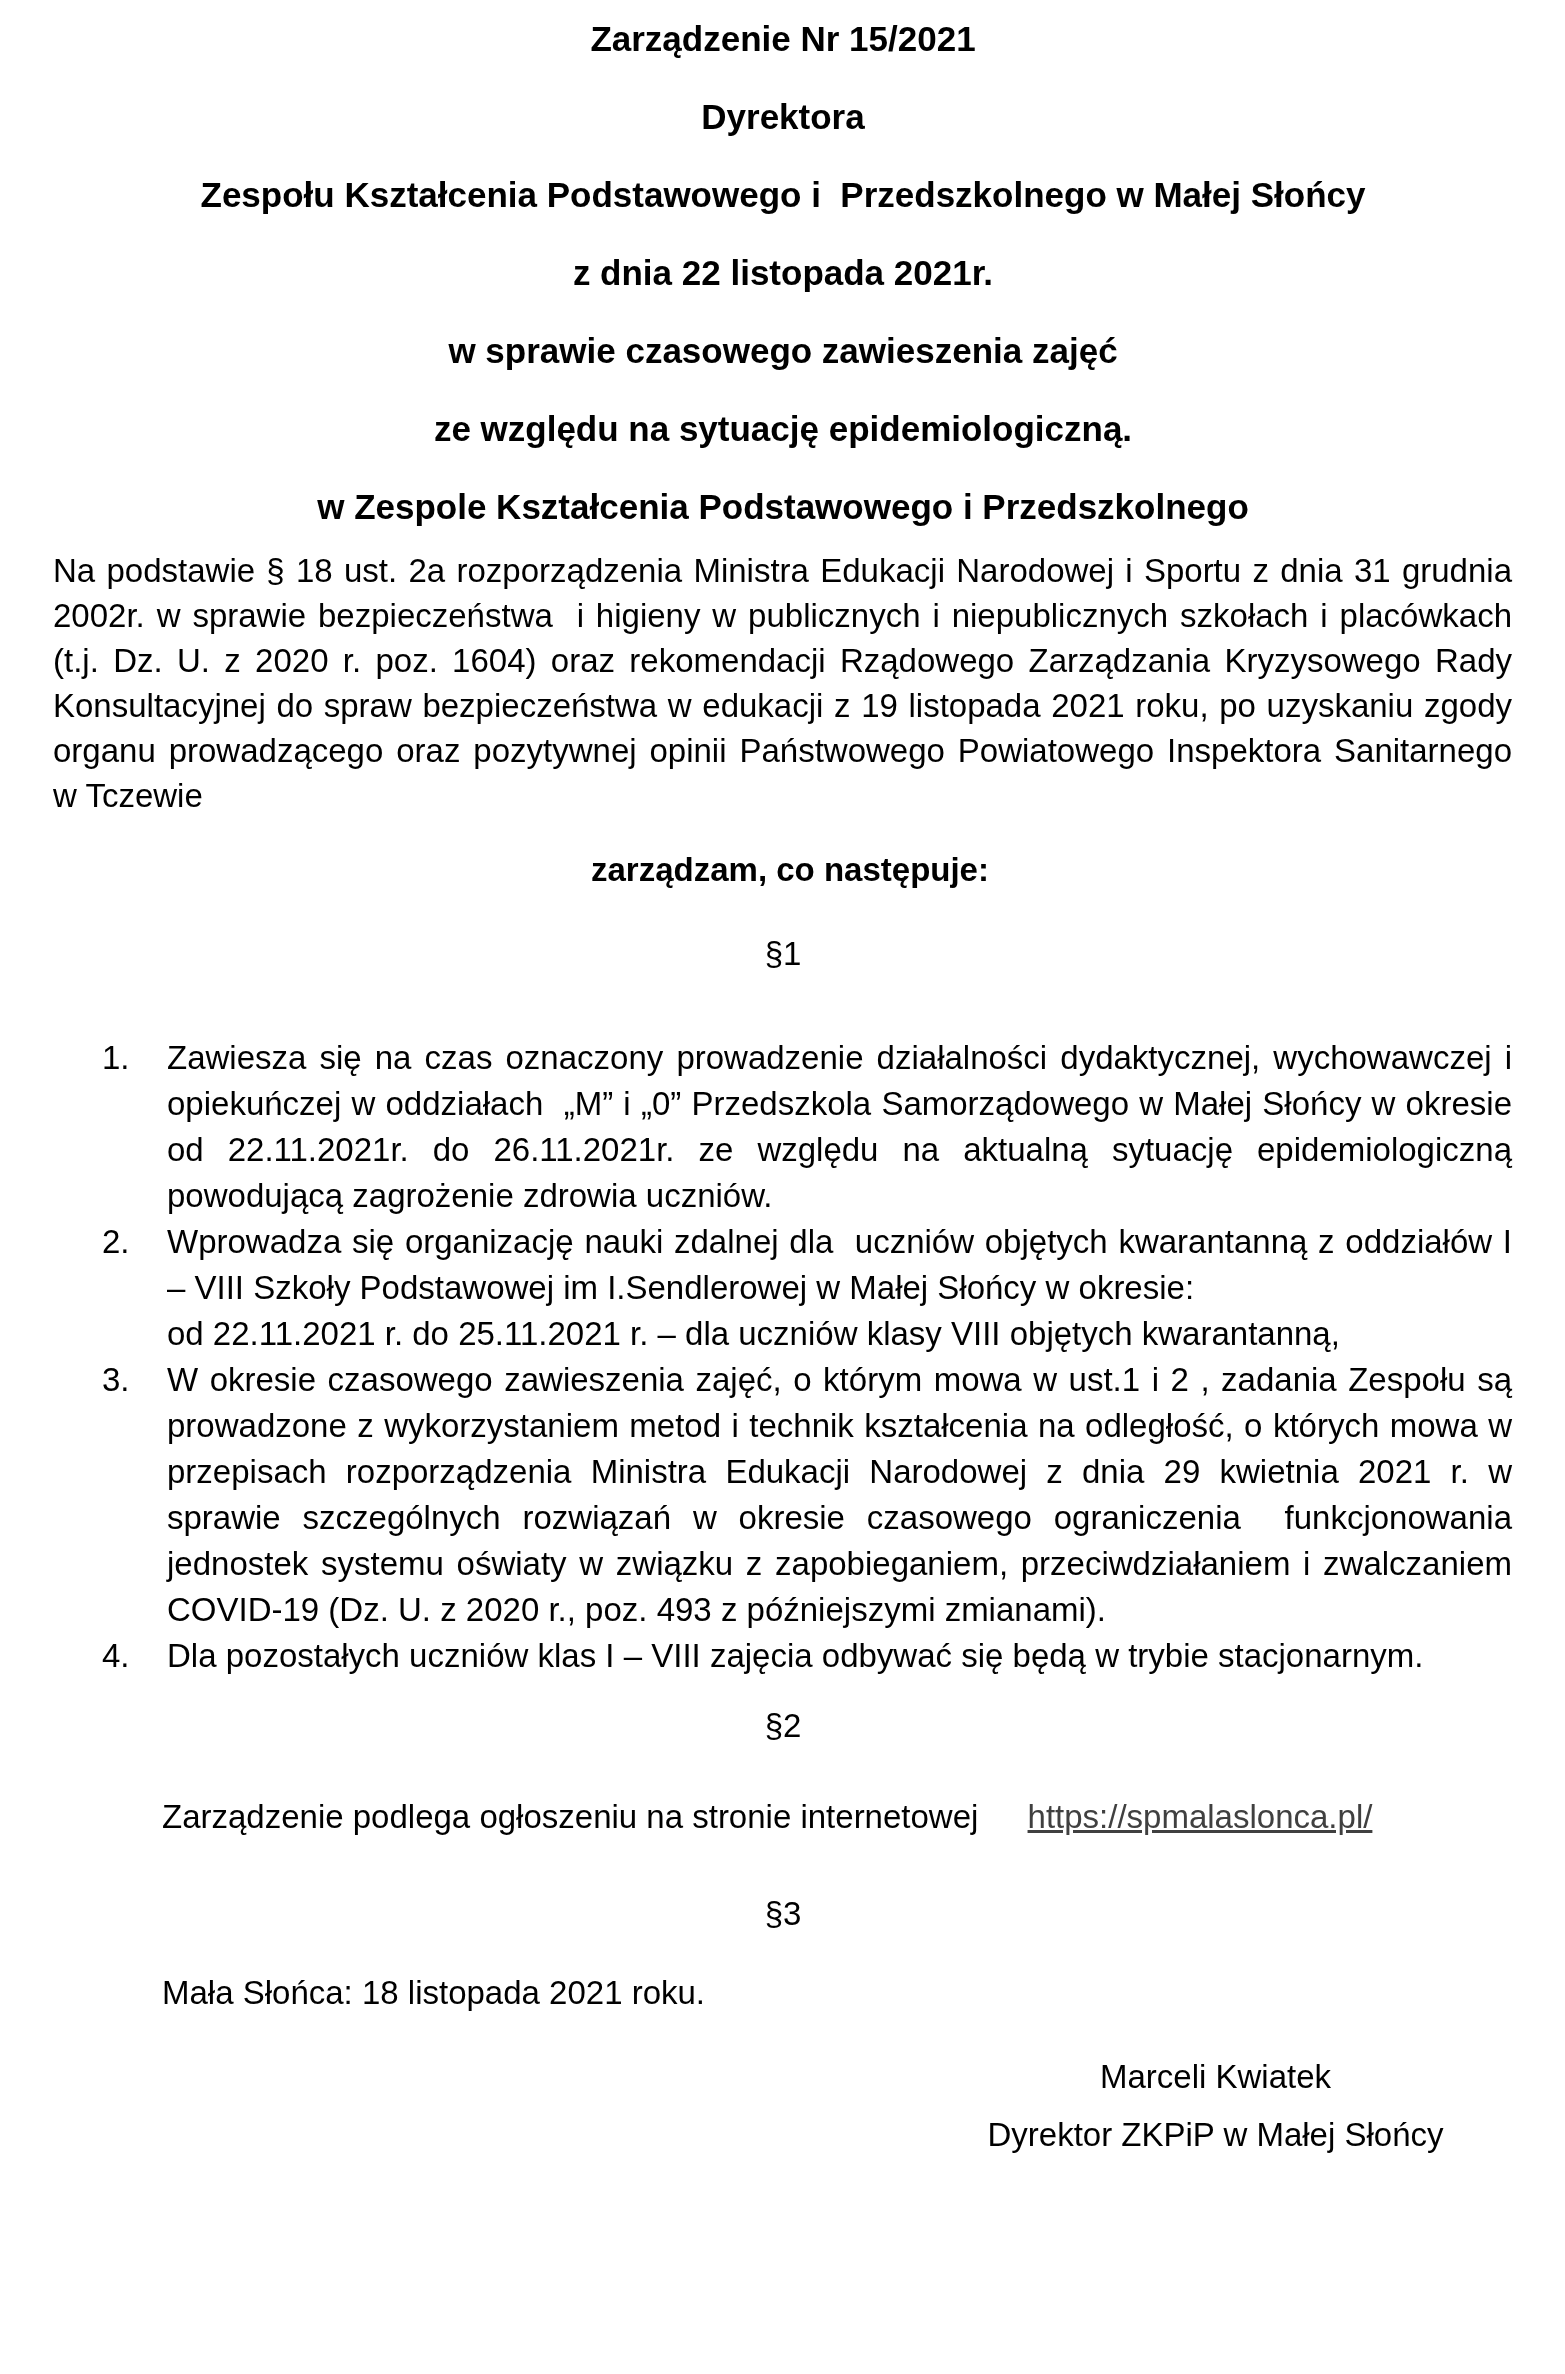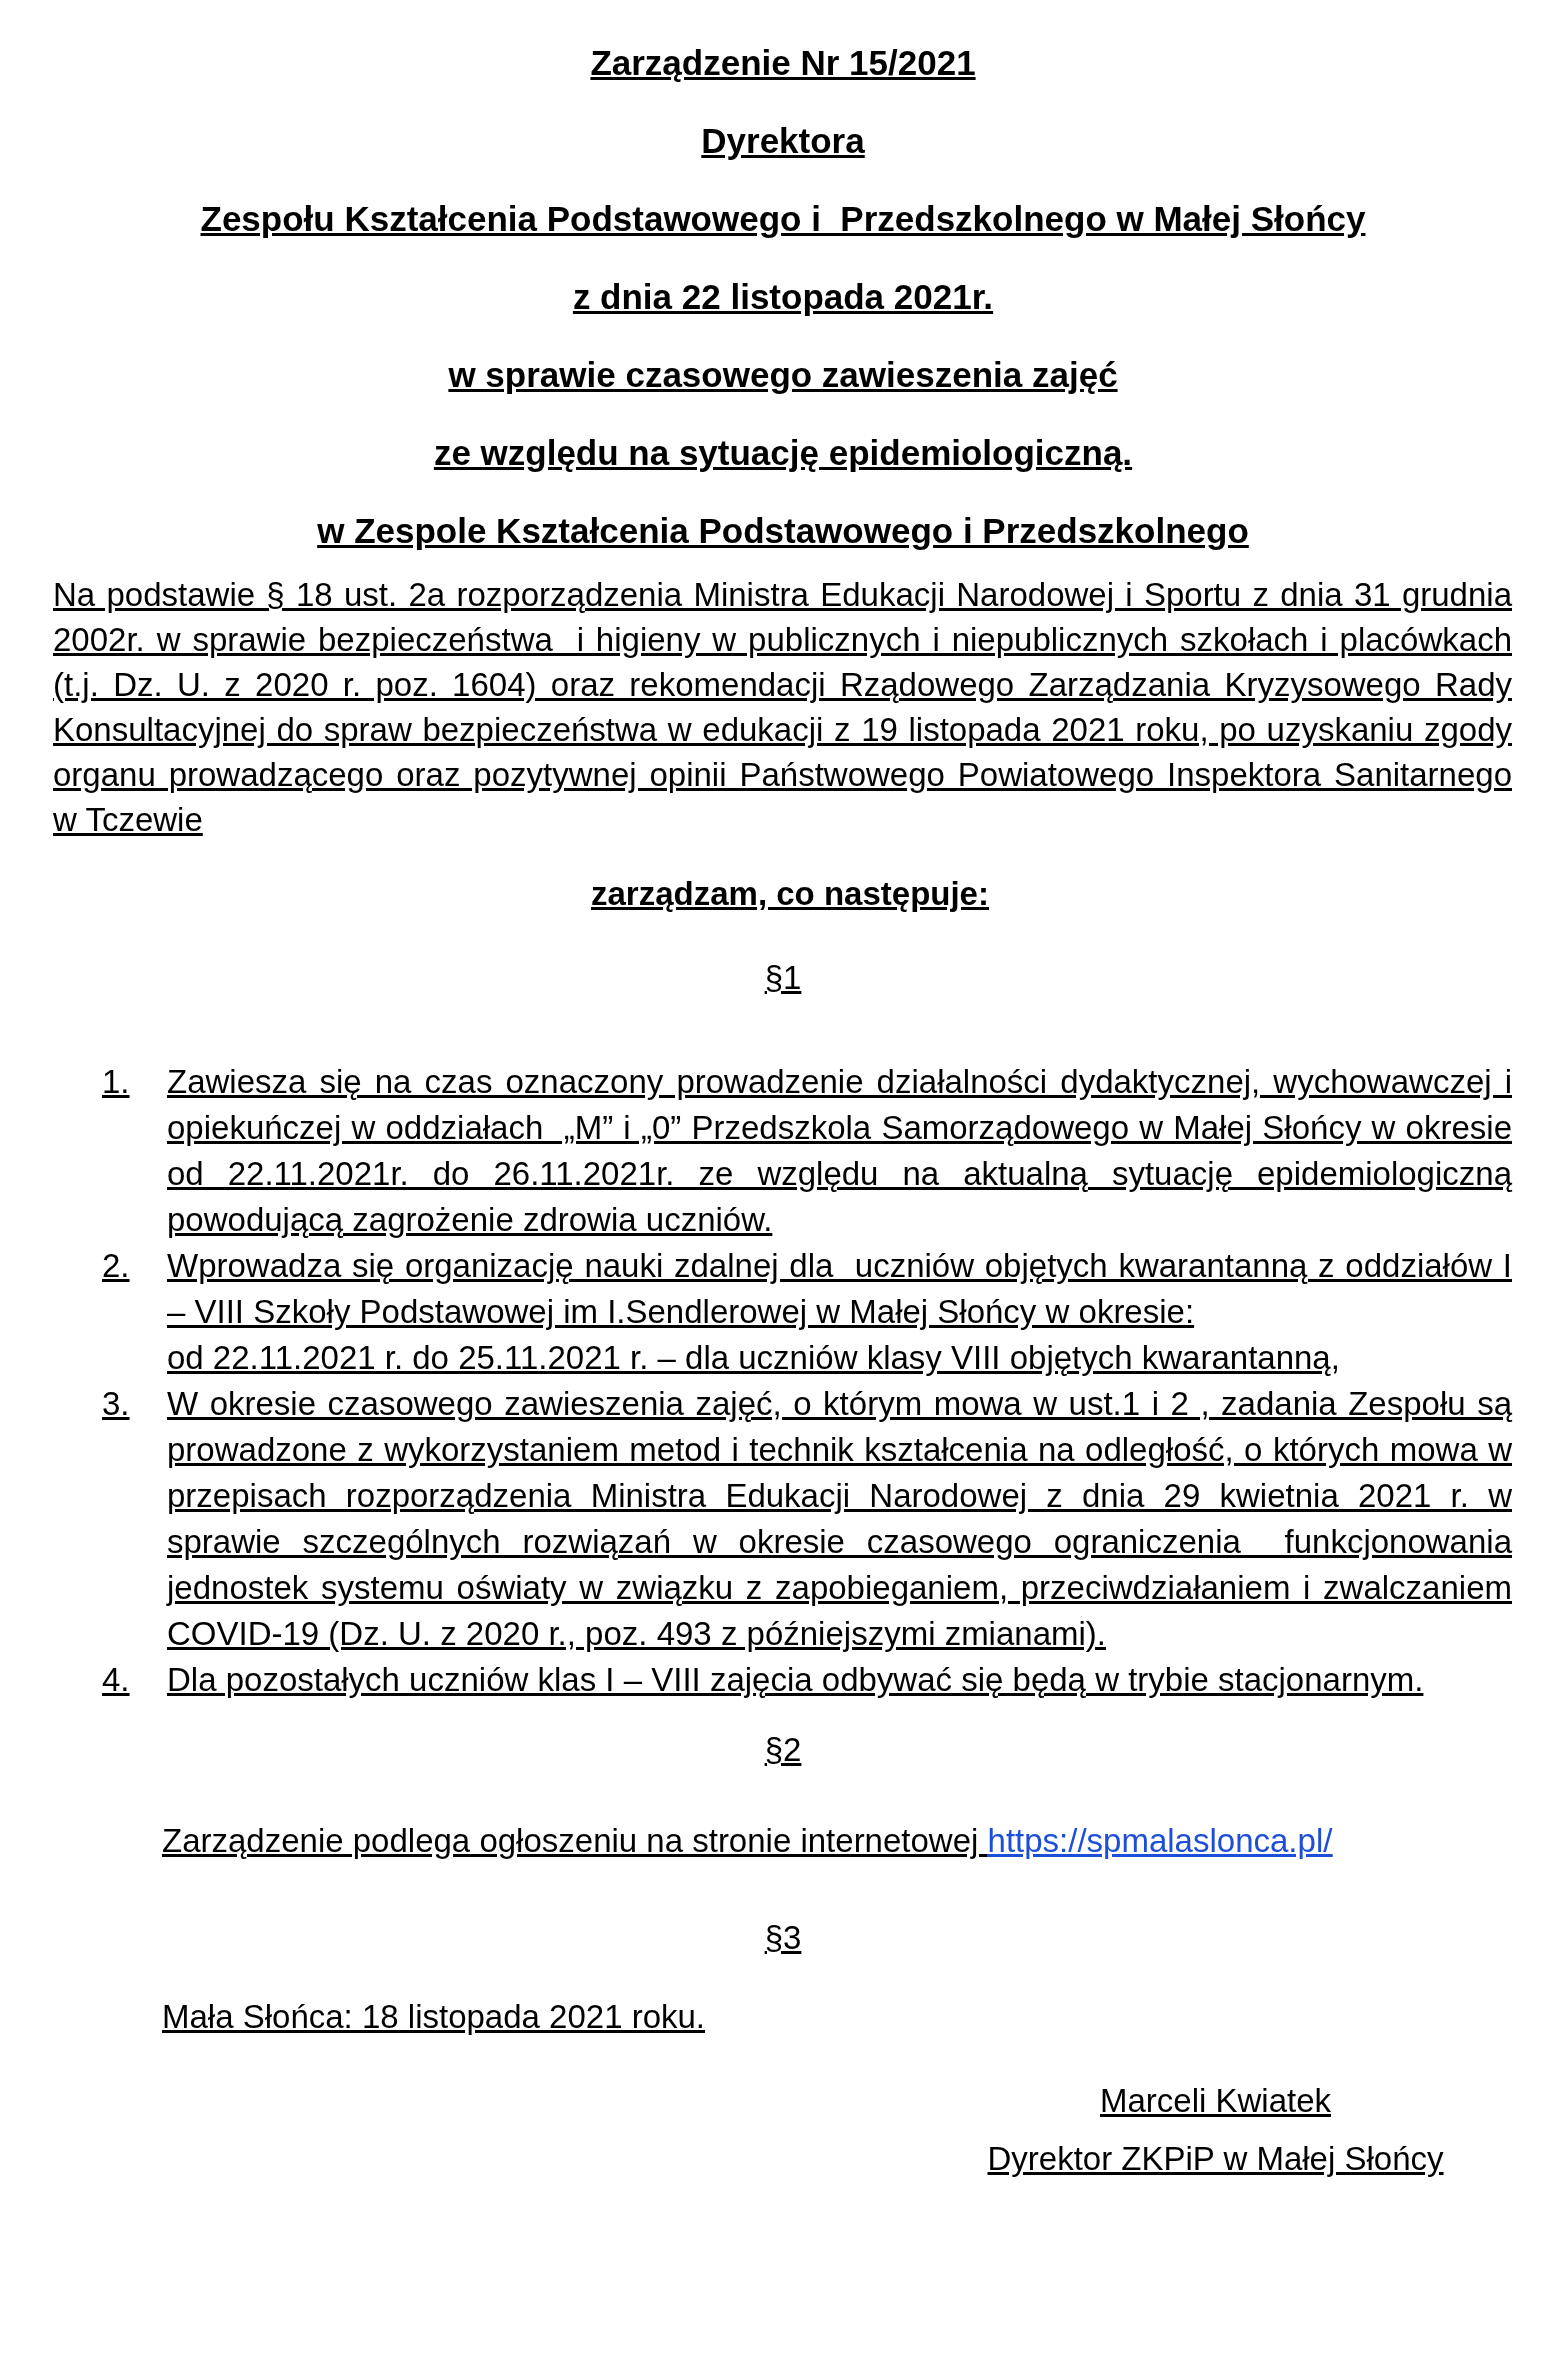--- a/index.html
+++ b/index.html
@@ -10,22 +10,21 @@
   .page {
     position: relative;
     width: 1566px;
     height: 2375px;
     background: #ffffff;
     color: #000000;
     font-family: "Liberation Sans", "DejaVu Sans", sans-serif;
     font-size: 33px;
     overflow: hidden;
     box-sizing: border-box;
-    padding-top: 24px;
-    text-decoration: underline;
+    padding-top: 0;
   }
   .header-line {
     font-size: 35px;
     font-weight: bold;
     line-height: 78px;
     text-align: center;
     white-space: nowrap;
   }
   .legal-basis {
     margin: 1.9px 54px 0 53px;
@@ -65,23 +64,24 @@
   }
   .indent-par {
     margin-left: 162px;
     margin-right: 54px;
     line-height: 45px;
   }
   .publication { margin-top: 45px; }
   .effective   { margin-top: 39px; }
   .place-date  { margin-top: 31px; }
   a.doc-link {
-    color: #1d4ed8;
+    color: #404040;
     text-decoration: underline;
     cursor: pointer;
+    margin-left: 40px;
   }
   .signature-block {
     margin-top: 9.3px;
     margin-left: 965px;
     width: 501px;
     text-align: center;
     line-height: 58px;
   }
 </style>
 </head>

